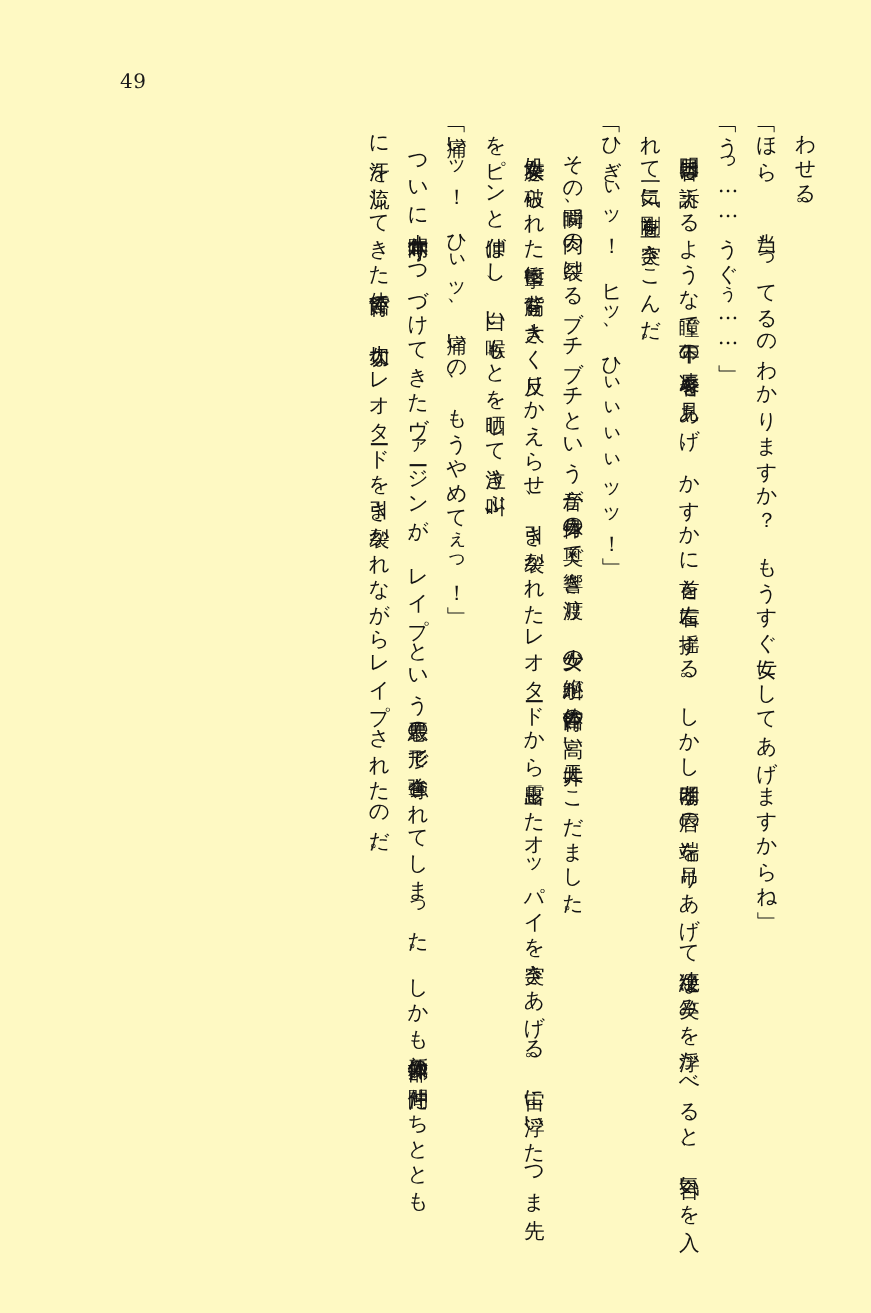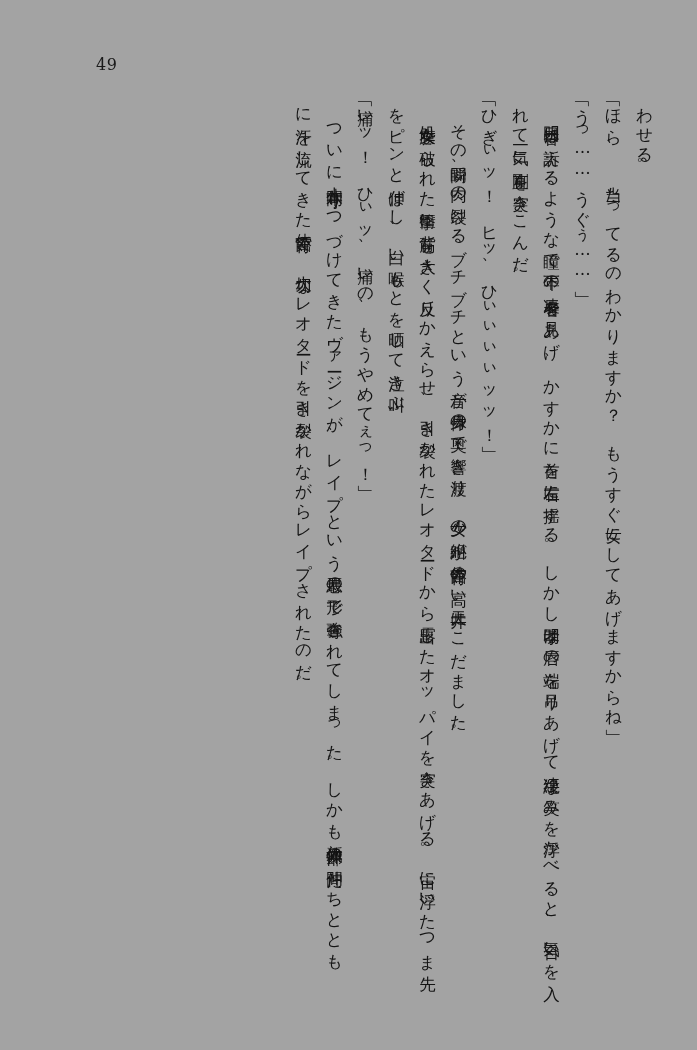--- a/index.html
+++ b/index.html
@@ -11,21 +11,21 @@
     width: 697px;
     height: 1050px;
     overflow: hidden;
     font-family: "DejaVu Serif", "Liberation Serif", serif;
     color: #111111;
   }
   .page {
     position: relative;
     width: 697px;
     height: 1050px;
-    background: #a3a3a3;
+    background: #fef9c3;
   }
   .page-number {
     position: absolute;
     top: 55px;
     left: 96px;
     font-size: 16px;
     letter-spacing: 0.5px;
     color: #1a1a1a;
     font-family: "DejaVu Serif", "Liberation Serif", serif;
   }

